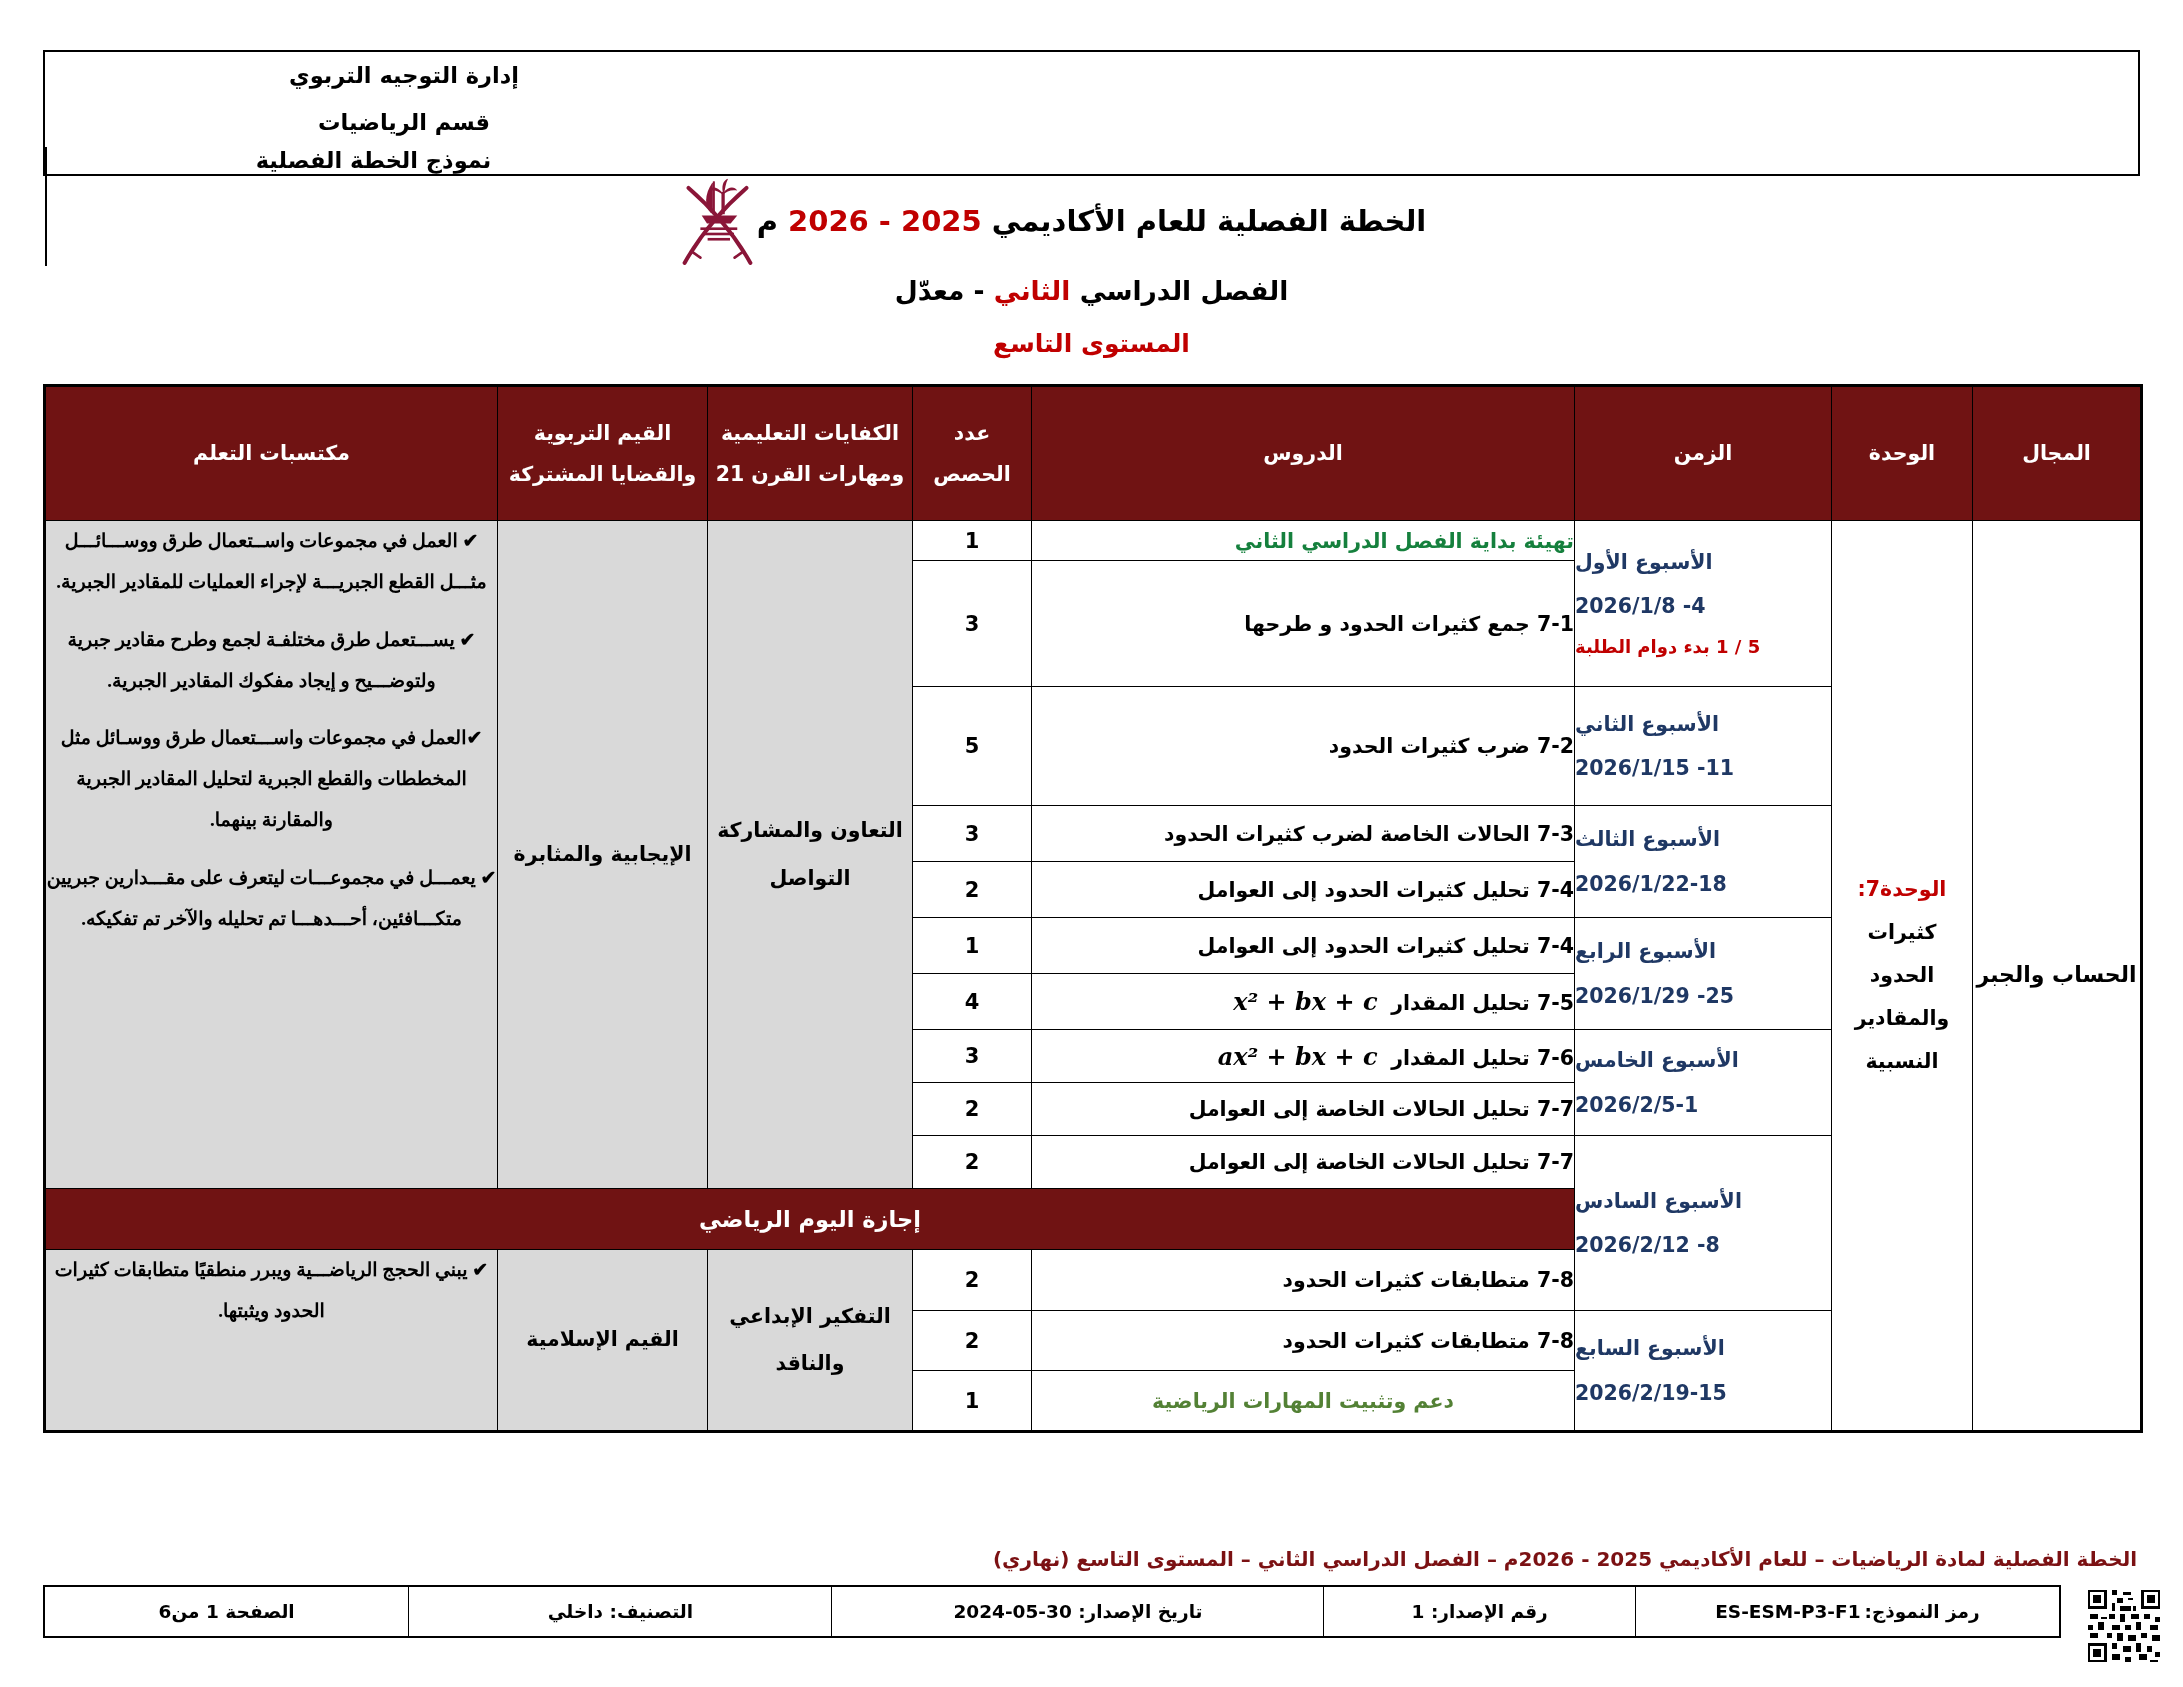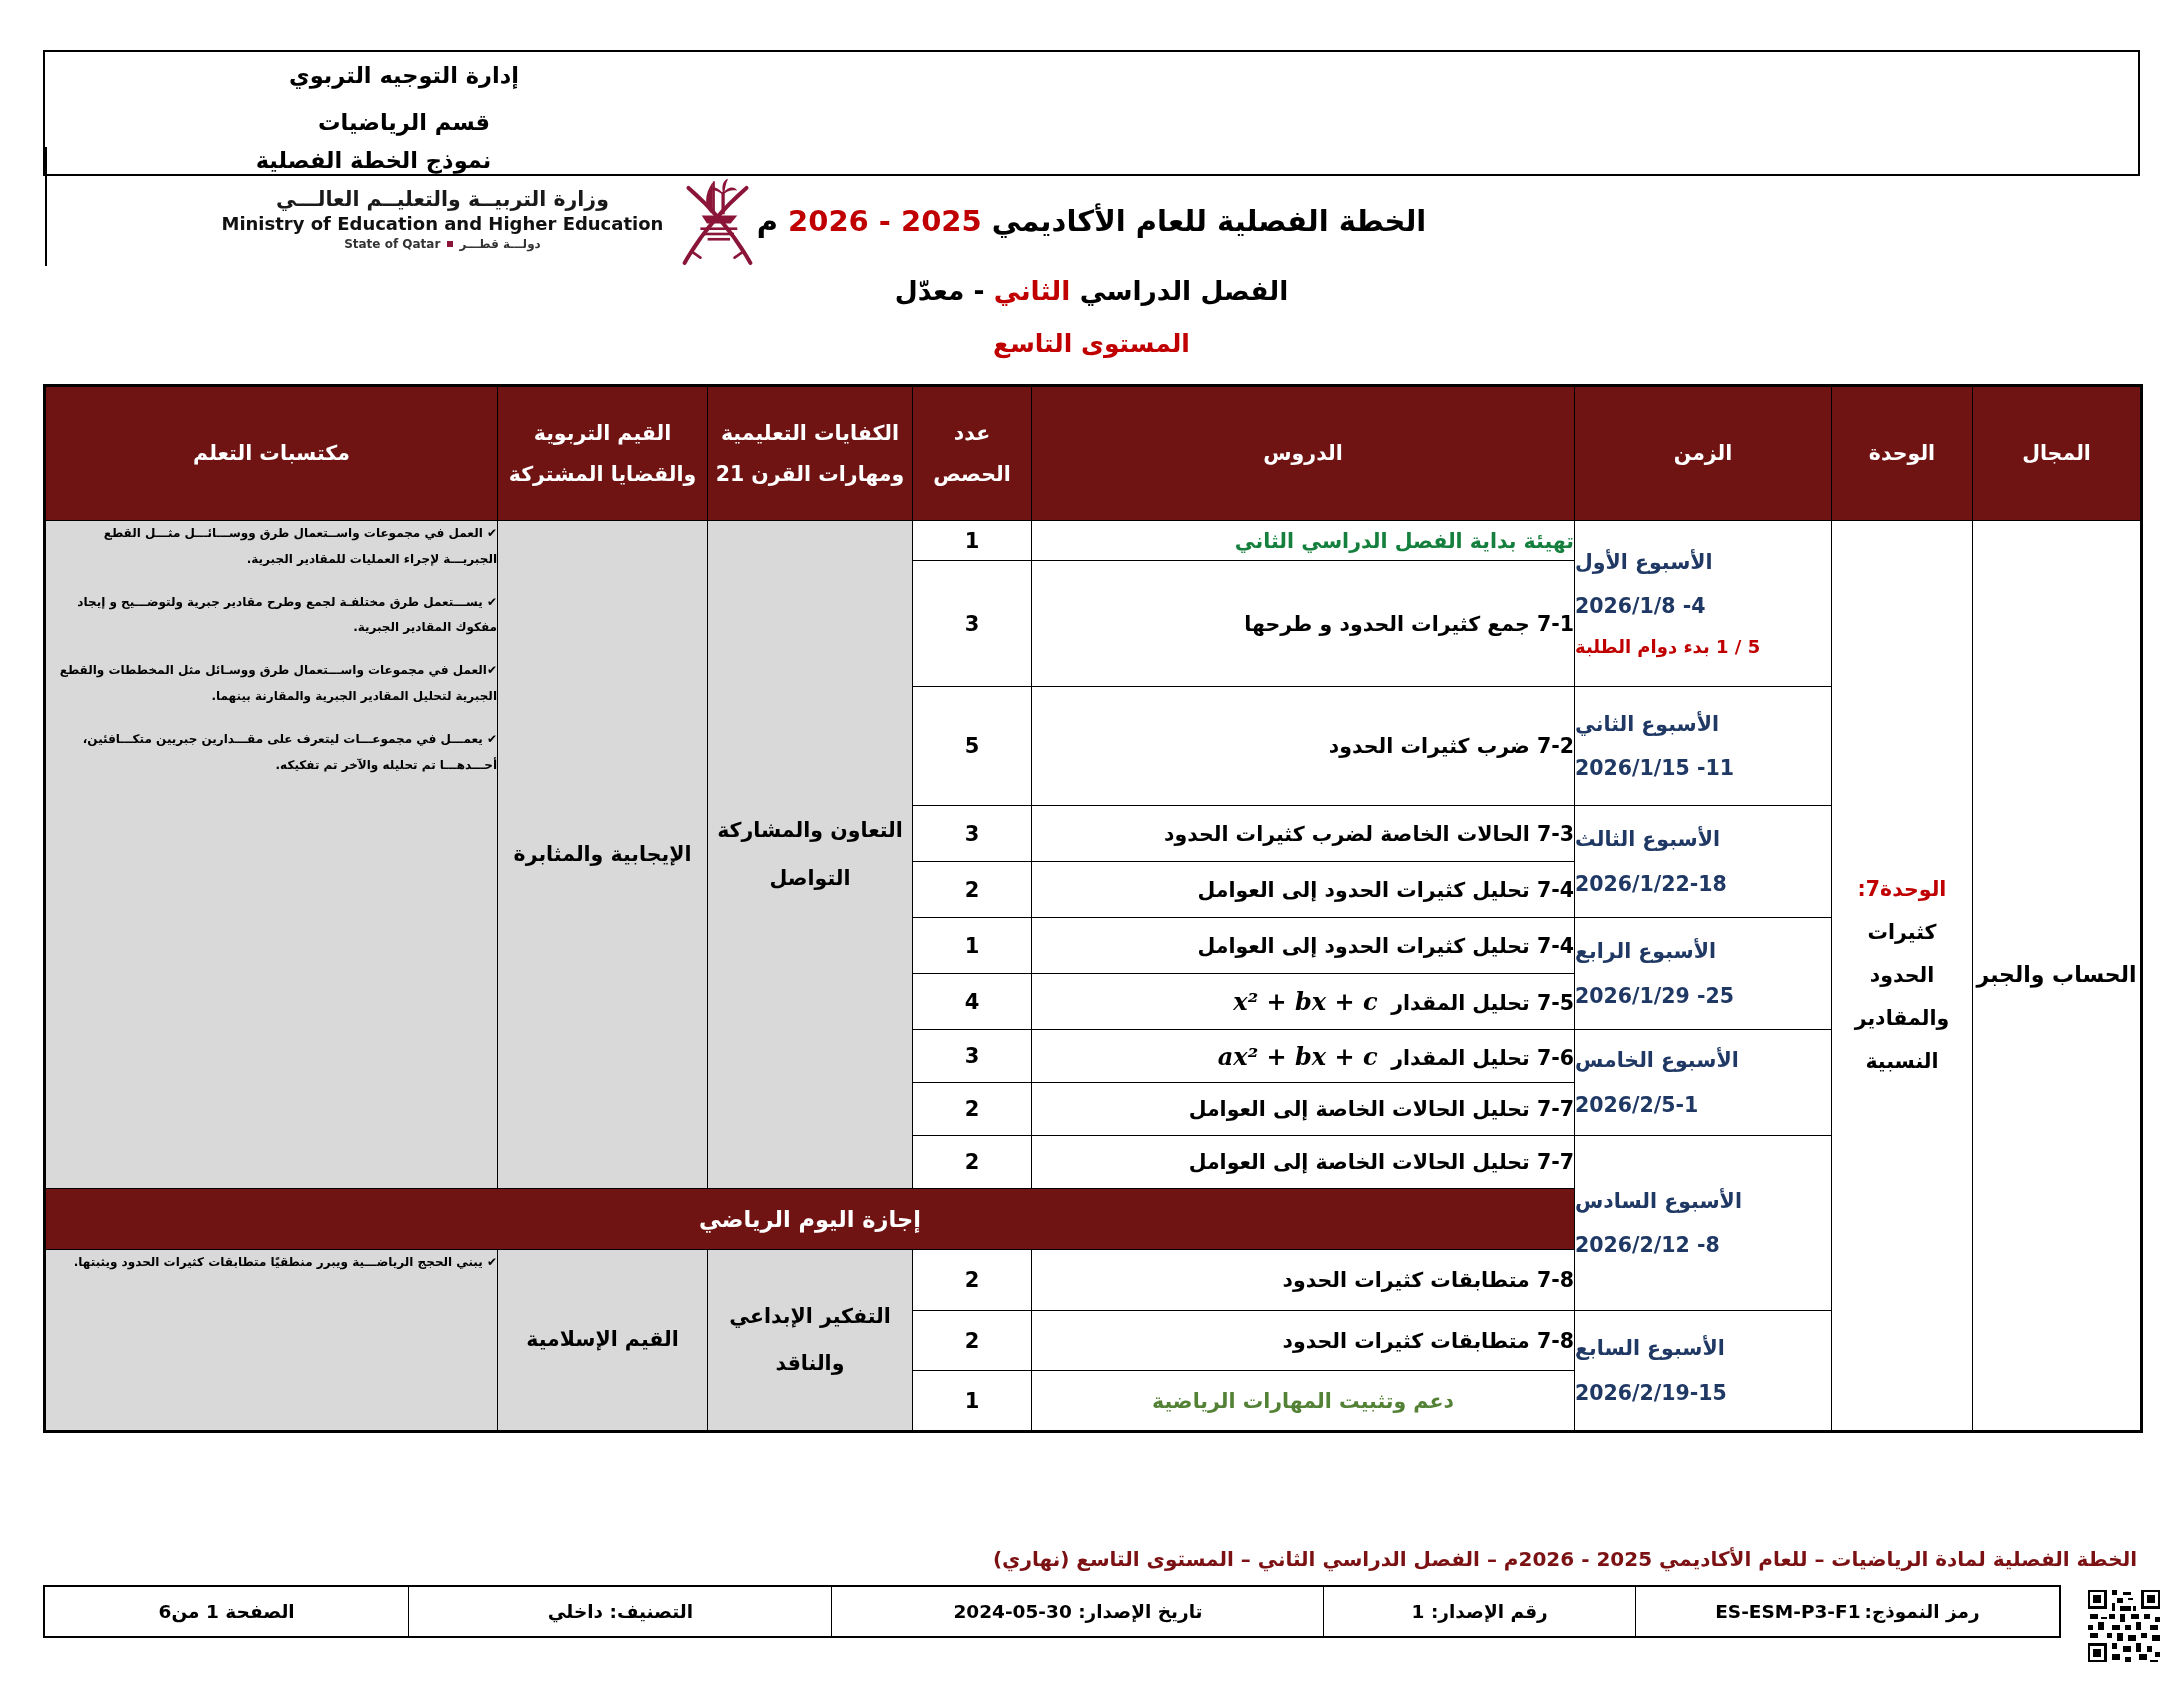--- a/index.html
+++ b/index.html
@@ -49,21 +49,21 @@
   .wk-date{color:#1F3864;}
   .wk-note{color:#C00000;font-size:18px;}
   td.lesson{text-align:right;padding:0 24px;background:#fff;font-size:20.5px;}
   td.lesson .math{font-family:"DejaVu Serif",serif;font-style:italic;font-weight:bold;
                   font-size:24px;display:inline-block;padding:0 6.6px;}
   td.lesson.green{color:#538135;text-align:center;}
   td.lesson.redl{color:#15803d;}
   td.periods{text-align:center;font-size:21px;background:#fff;}
   td.gray{background:#D9D9D9;}
   td.comp,td.values{text-align:center;font-size:20.5px;line-height:2.3;}
-  td.acq{vertical-align:top;padding:22.5px 17px;text-align:right;font-size:12px;line-height:2.15;}
+  td.acq{vertical-align:top;padding:22.5px 17px;text-align:center;font-size:19px;line-height:2.15;font-family:Liberation Serif, serif;}
   .bullet{margin-bottom:17px;}
   td.holiday{background:#701313;color:#fff;text-align:center;font-size:22.5px;}
 
   
   .foot-line{position:absolute;left:43px;right:46px;top:1547px;text-align:right;direction:rtl;
              color:#7B1113;font-size:20px;}
   .bottombar{position:absolute;left:43px;top:1585px;width:2018px;height:53px;direction:rtl;
              display:flex;border:2px solid #000;box-sizing:border-box;}
   .bb-cell{box-sizing:border-box;display:flex;justify-content:center;align-items:center;
            font-size:18.5px;border-left:1.3px solid #000;gap:4px;}
@@ -78,29 +78,20 @@
 
   <div class="hdr">
     <div class="hdr-cell hdr-left">
       <div>إدارة التوجيه التربوي</div>
       <div>قسم الرياضيات</div>
     </div>
     <div class="hdr-cell hdr-mid">
       <div>نموذج الخطة الفصلية</div>
     </div>
     <div class="hdr-cell hdr-right">
-      <div class="logo-text">
-        <div class="logo-ar">وزارة التربيــة والتعليــم العالـــي</div>
-        <div class="logo-en">Ministry of Education and Higher Education</div>
-        <div class="logo-state">
-          <span>State of Qatar</span>
-          <span class="logo-dot"></span>
-          <span>دولـــة قطـــر</span>
-        </div>
-      </div>
       <svg class="emblem" width="79" height="93" viewBox="0 0 120 140">
         <g fill="#8A1538" stroke="none">
           <path d="M52 14 C40 32 40 50 50 60 L53 60 L53 14 Z"></path>
           <rect x="53" y="12" width="3" height="50"></rect>
           <rect x="66" y="28" width="5" height="34"></rect>
           <path d="M68 30 C58 18 50 20 46 26 C56 24 62 28 68 32 Z"></path>
           <path d="M68 30 C78 18 86 20 90 26 C80 24 74 28 68 32 Z"></path>
           <path d="M68 28 C66 16 70 10 76 8 C72 16 72 22 70 30 Z"></path>
           <path d="M36 64 L90 64 L80 76 L44 76 Z"></path>
           <rect x="34" y="82" width="56" height="4"></rect>

